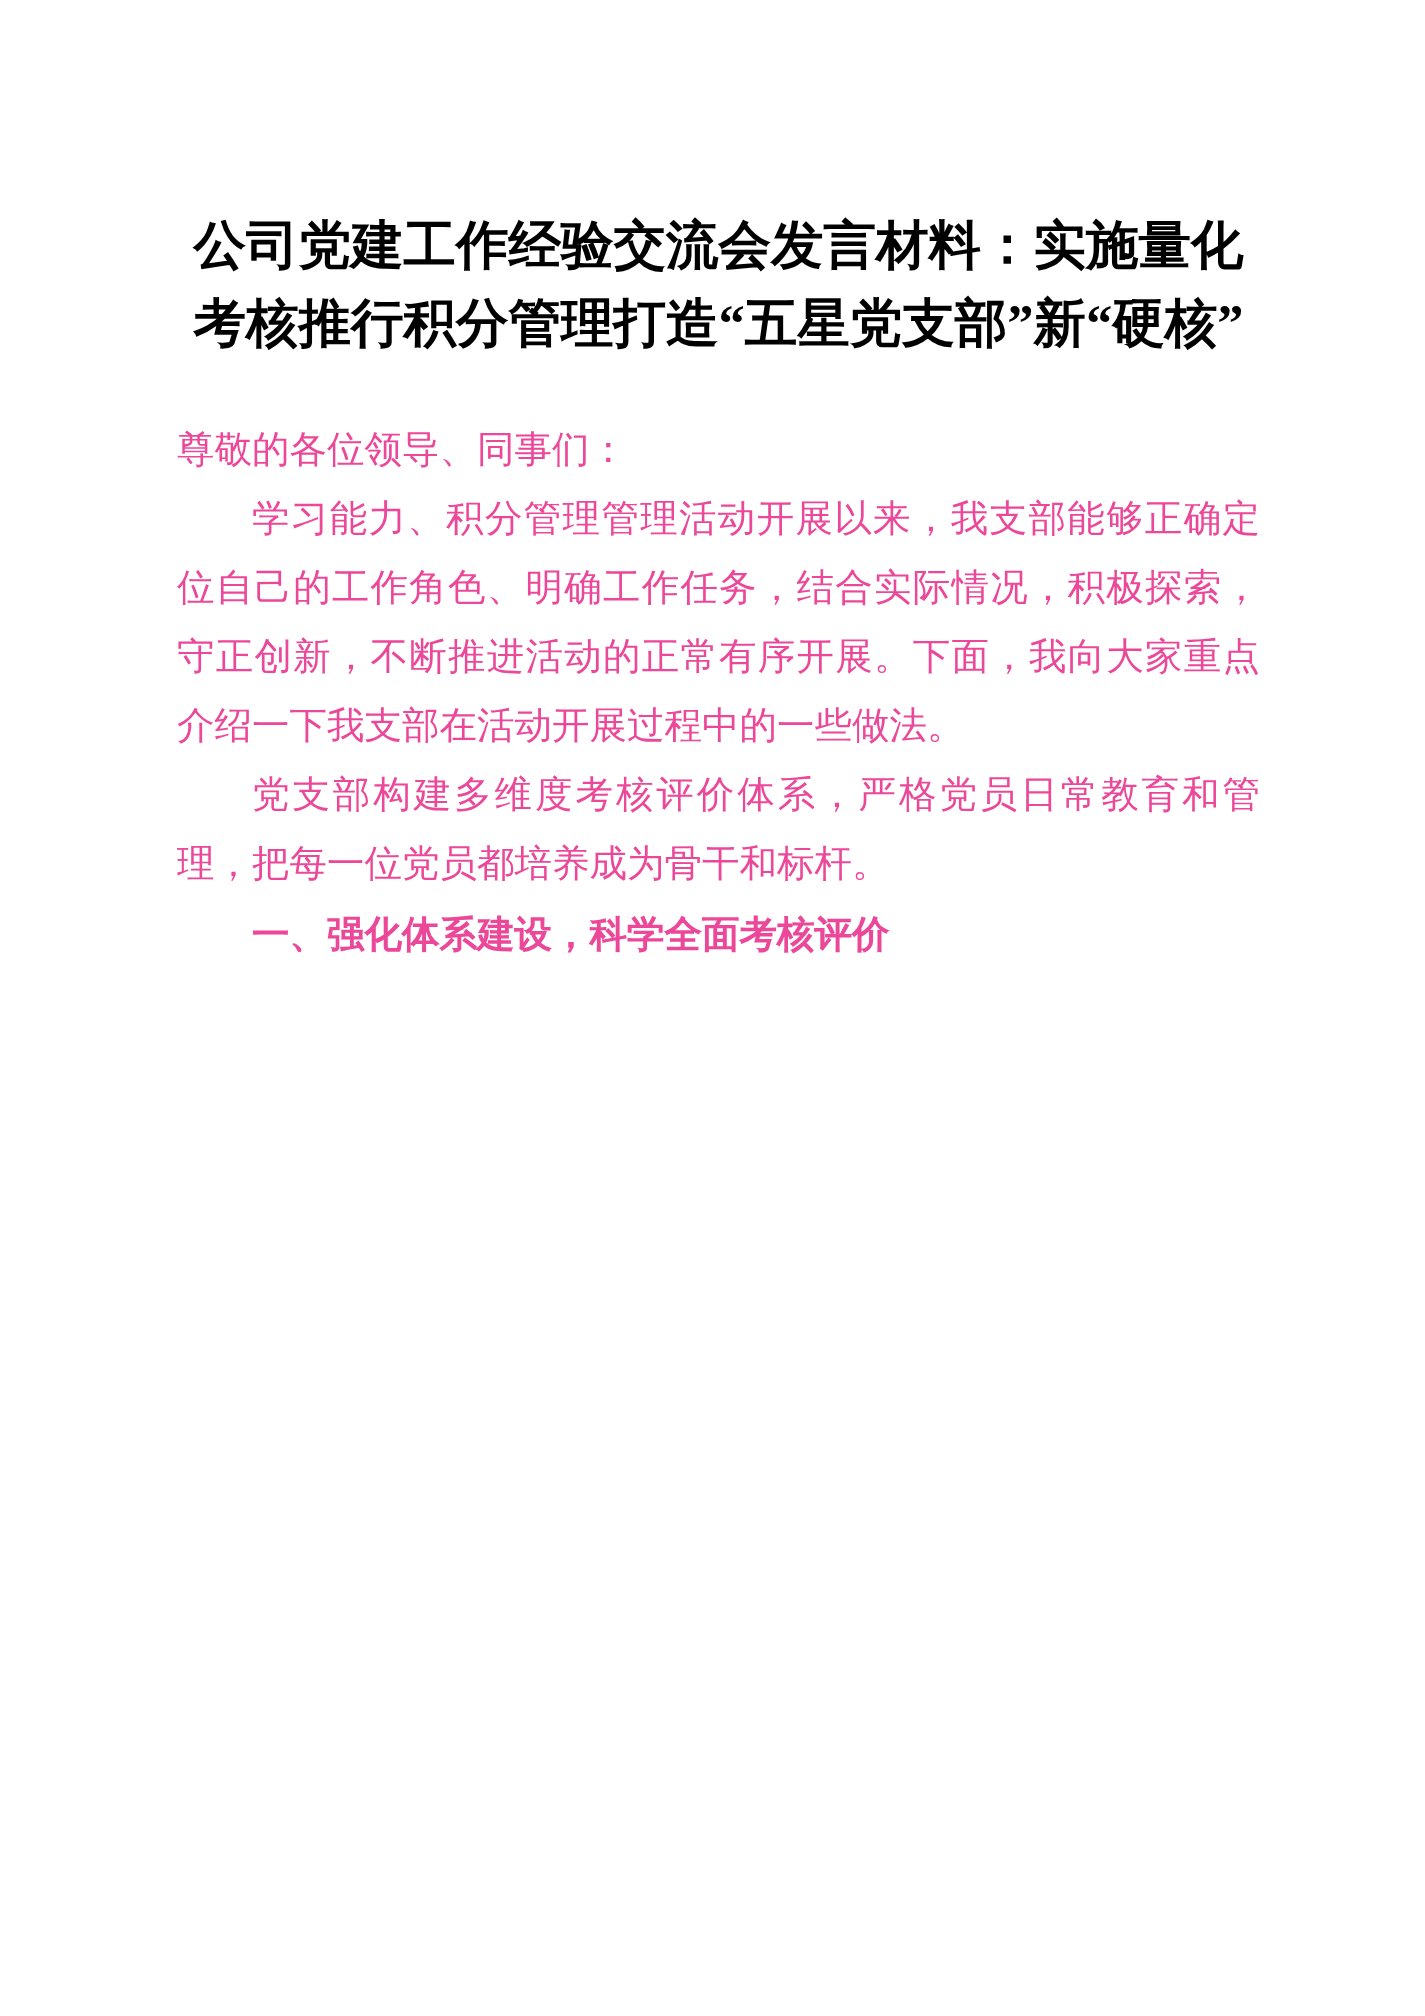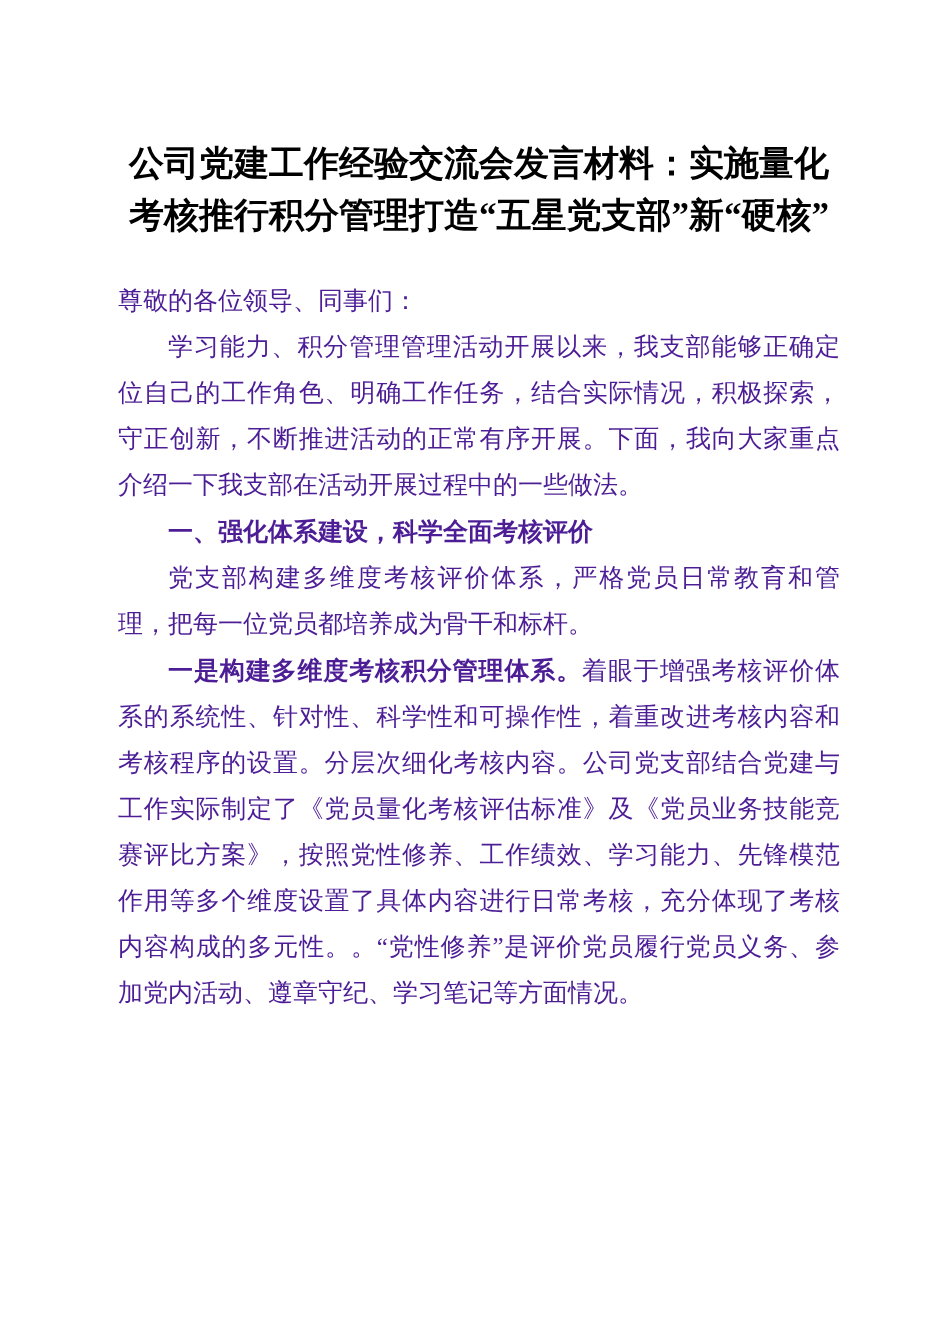--- a/index.html
+++ b/index.html
@@ -29,36 +29,35 @@
   }
   .doc-body {
     font-size: 25px;
     line-height: 46px;
   }
   .para {
     margin: 0;
     text-align: justify;
     font-size: 25px;
     line-height: 46px;
-    color: #4c1d95;
+    color: #ec4899;
   }
   .para.indent {
     text-indent: 2em;
   }
   .para.heading .run,
   .run.bold {
     font-family: "Liberation Sans", sans-serif;
     font-weight: bold;
   }
 </style>
 </head>
 <body>
 
 <div class="page">
   <h1 class="doc-title">公司党建工作经验交流会发言材料：实施量化考核推行积分管理打造“五星党支部”新“硬核”</h1>
   <div class="doc-body">
       <p class="para"><span class="run">尊敬的各位领导、同事们：</span></p>
       <p class="para indent"><span class="run">学习能力、积分管理管理活动开展以来，我支部能够正确定位自己的工作角色、明确工作任务，结合实际情况，积极探索，守正创新，不断推进活动的正常有序开展。下面，我向大家重点介绍一下我支部在活动开展过程中的一些做法。</span></p>
+      <p class="para indent"><span class="run">党支部构建多维度考核评价体系，严格党员日常教育和管理，把每一位党员都培养成为骨干和标杆。</span></p>
       <p class="para indent heading"><span class="run bold">一、强化体系建设，科学全面考核评价</span></p>
-      <p class="para indent"><span class="run">党支部构建多维度考核评价体系，严格党员日常教育和管理，把每一位党员都培养成为骨干和标杆。</span></p>
-      <p class="para indent"><span class="run bold">一是构建多维度考核积分管理体系。</span><span class="run">着眼于增强考核评价体系的系统性、针对性、科学性和可操作性，着重改进考核内容和考核程序的设置。分层次细化考核内容。公司党支部结合党建与工作实际制定了《党员量化考核评估标准》及《党员业务技能竞赛评比方案》，按照党性修养、工作绩效、学习能力、先锋模范作用等多个维度设置了具体内容进行日常考核，充分体现了考核内容构成的多元性。。“党性修养”是评价党员履行党员义务、参加党内活动、遵章守纪、学习笔记等方面情况。</span></p>
     </div>
 </div>
 
 </body></html>

